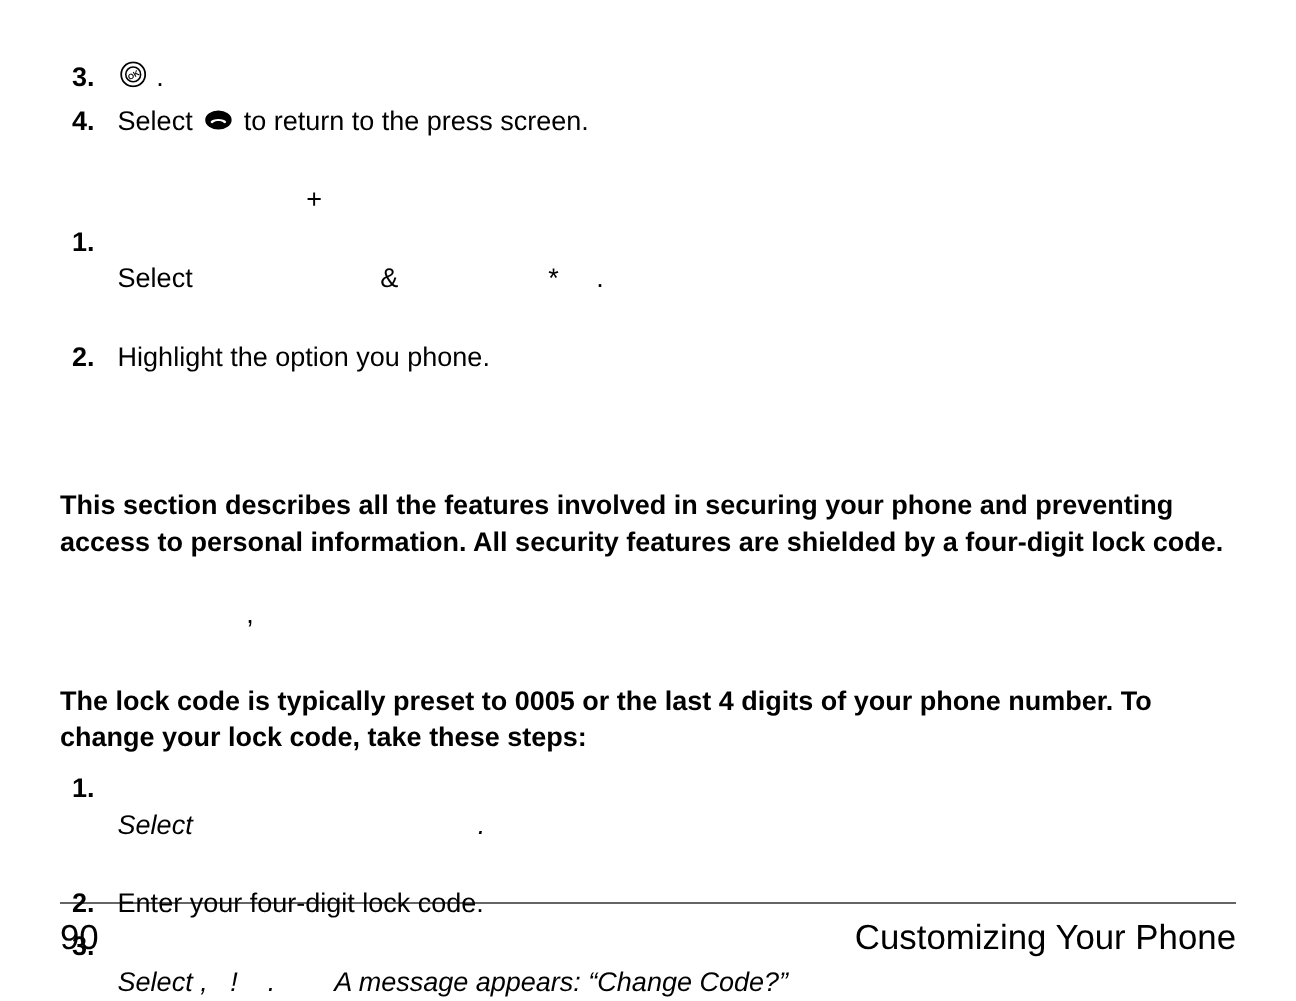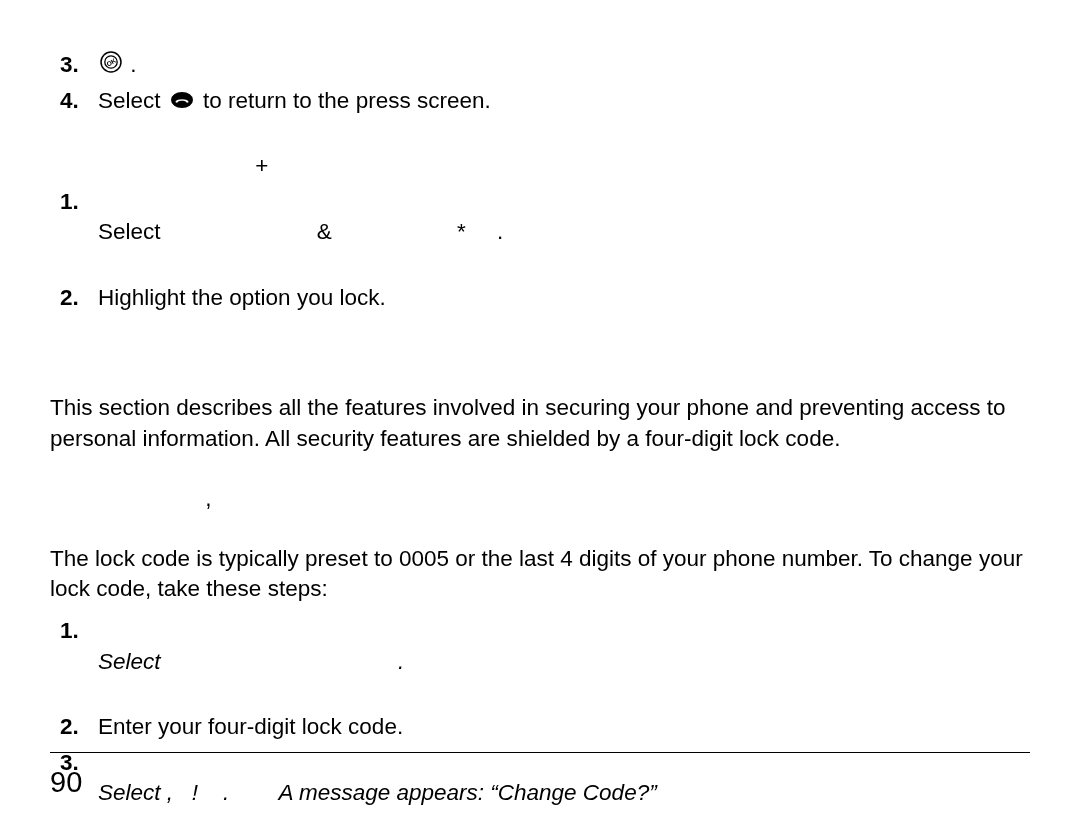--- a/index.html
+++ b/index.html
@@ -32,22 +32,23 @@
       height: 28px;
     }
     .section-gap-big {
       height: 42px;
     }
     .heading-line {
       padding-left: 5px;
       margin-bottom: 6px;
     }
     .body-para {
-      margin-top: 5px;
+      margin-top: 18px;
       margin-bottom: 2px;
+      font-weight: bold;
     }
     .icon-ok {
       display: inline-block;
       vertical-align: middle;
       margin: 0 2px;
     }
     .icon-phone {
       display: inline-block;
       vertical-align: middle;
       margin: 0 3px;
@@ -104,21 +105,21 @@
 
 <div class="ol-item">
   <div class="ol-num">1.</div>
   <div class="ol-text" style="white-space:pre;">
 <span>Select</span><span>                         </span><span>&amp;</span><span>                    </span><span>*</span><span>     </span><span>.</span>
   </div>
 </div>
 
 <div class="ol-item">
   <div class="ol-num">2.</div>
-  <div class="ol-text">Highlight the option you lock.</div>
+  <div class="ol-text">Highlight the option you phone.</div>
 </div>
 
 <div class="section-gap-big"></div>
 <div class="section-gap"></div>
 
 <p class="body-para">This section describes all the features involved in securing your phone and preventing access to personal information. All security features are shielded by a four-digit lock code.</p>
 
 <div class="section-gap"></div>
 
 <div class="heading-line">
@@ -147,14 +148,15 @@
   <div class="ol-num">3.</div>
   <div class="ol-text" style="white-space:pre;font-style:italic;">
 <span>Select ,   ! </span><span>   </span><span>.</span><span>        </span><span>A message appears: “Change Code?”</span>
   </div>
 </div>
 
 <div class="footer">
   <hr class="footer-line">
   <div class="footer-content">
     <span>90</span>
+    <span>Customizing Your Phone</span>
   </div>
 </div>
 
 </body></html>

